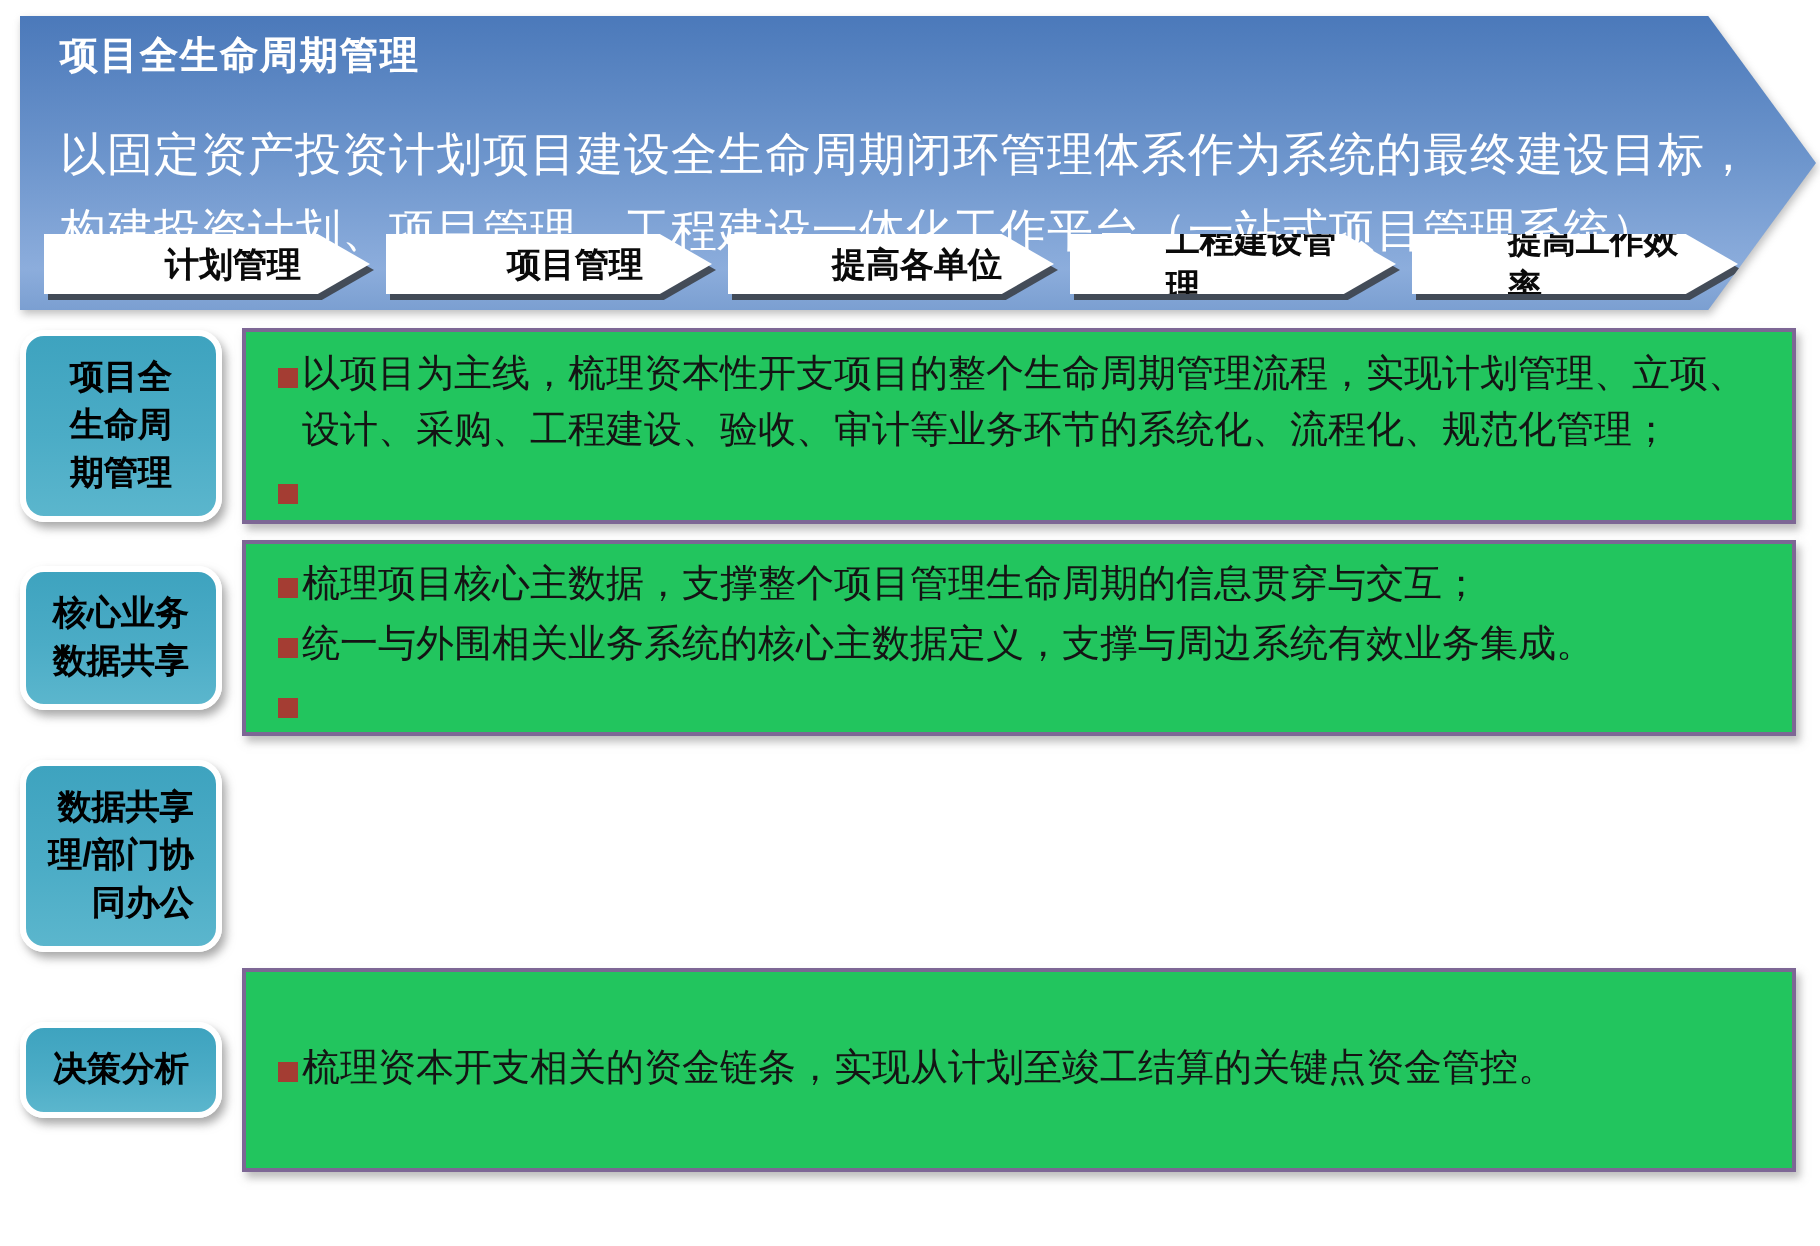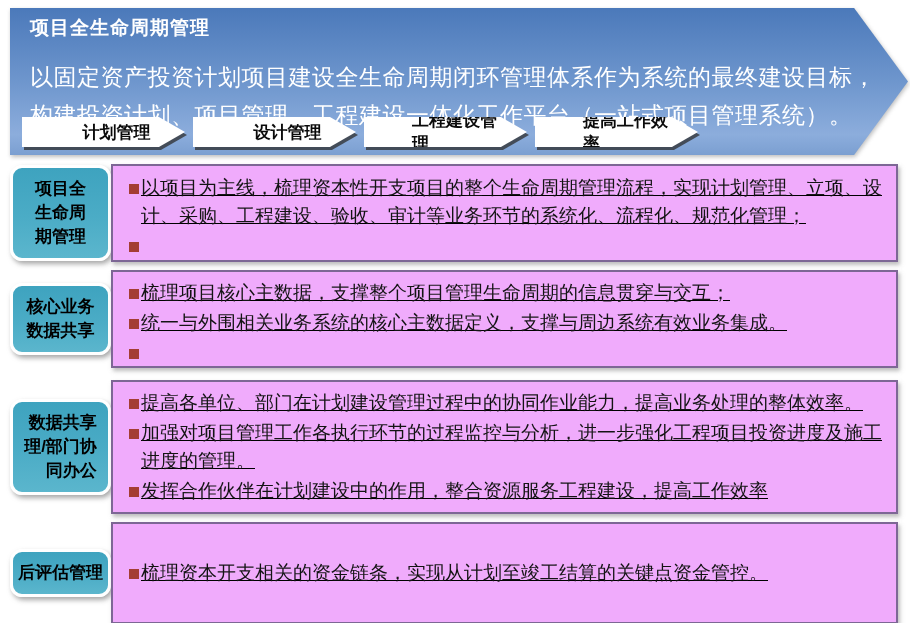--- a/index.html
+++ b/index.html
@@ -51,25 +51,25 @@
     flex:0 0 auto;width:101px;margin-left:10px;
     background:linear-gradient(180deg,#3ea3bf 0%,#4bacc6 55%,#5bb6cd 100%);
     border:3px solid #ffffff;border-radius:12px;
     box-shadow:2px 3px 5px rgba(110,110,110,.6);
     display:flex;align-items:center;justify-content:center;text-align:right;
     font-size:17px;font-weight:bold;color:#000000;line-height:24px;
     white-space:pre-line;padding:9px 2px;box-sizing:border-box;
   }
 
   .content-box{
-    flex:1;margin-right:12px;
-    background:#f0abfc;border:2px solid #7d6795;
+    flex:1;margin-left:10px;margin-right:12px;
+    background:#22c55e;border:2px solid #7d6795;
     box-shadow:2px 3px 4px rgba(125,125,125,.5);
     padding:5px 12px 5px 16px;box-sizing:border-box;
-    display:flex;flex-direction:column;justify-content:center;text-decoration:underline;
+    display:flex;flex-direction:column;justify-content:center;
   }
   .cb-1{min-height:98px;}
   .cb-2{min-height:96px;}
   .cb-3{min-height:128px;}
   .cb-4{min-height:102px;}
 
   .content-box ul{list-style:none;margin:0;padding:0;}
   .content-box li{
     display:flex;align-items:flex-start;
     font-size:19px;line-height:28px;color:#141414;margin:2px 0;
@@ -87,21 +87,24 @@
   <div class="header-wrap">
     <div class="header-shape">
       <div class="header-title">项目全生命周期管理</div>
       <div class="header-desc">以固定资产投资计划项目建设全生命周期闭环管理体系作为系统的最终建设目标，
 构建投资计划、项目管理、工程建设一体化工作平台（一站式项目管理系统）。</div>
       <div class="stages">
         <div class="stage-wrap">
           <div class="stage">计划管理</div>
         </div>
         <div class="stage-wrap">
-          <div class="stage">设计管理</div>
+          <div class="stage">项目管理</div>
+        </div>
+        <div class="stage-wrap">
+          <div class="stage">提高各单位</div>
         </div>
         <div class="stage-wrap">
           <div class="stage">工程建设管理</div>
         </div>
         <div class="stage-wrap">
           <div class="stage">提高工作效率</div>
         </div>
       </div>
     </div>
   </div>
@@ -142,40 +145,24 @@
               <span class="sq"></span>
             </li>
         </ul>
       </div>
     </div>
 
     <div class="row row-gap-a">
       <div class="label-box">数据共享
 理/部门协
 同办公</div>
-      <div class="content-box cb-3">
-        <ul>
-          <li>
-              <span class="sq"></span>
-              <span>提高各单位、部门在计划建设管理过程中的协同作业能力，提高业务处理的整体效率。</span>
-            </li>
-          <li>
-              <span class="sq"></span>
-              <span>加强对项目管理工作各执行环节的过程监控与分析，进一步强化工程项目投资进度及施工进度的管理。</span>
-            </li>
-          <li>
-              <span class="sq"></span>
-              <span>发挥合作伙伴在计划建设中的作用，整合资源服务工程建设，提高工作效率</span>
-            </li>
-        </ul>
-      </div>
     </div>
 
     <div class="row">
-      <div class="label-box">后评估管理</div>
+      <div class="label-box">决策分析</div>
       <div class="content-box cb-4">
         <ul>
           <li>
               <span class="sq"></span>
               <span>梳理资本开支相关的资金链条，实现从计划至竣工结算的关键点资金管控。</span>
             </li>
         </ul>
       </div>
     </div>
 

